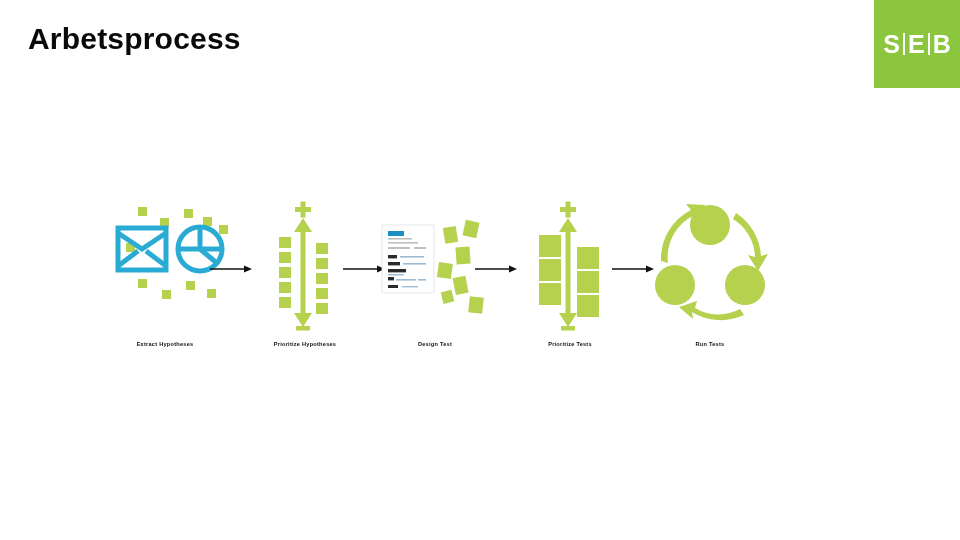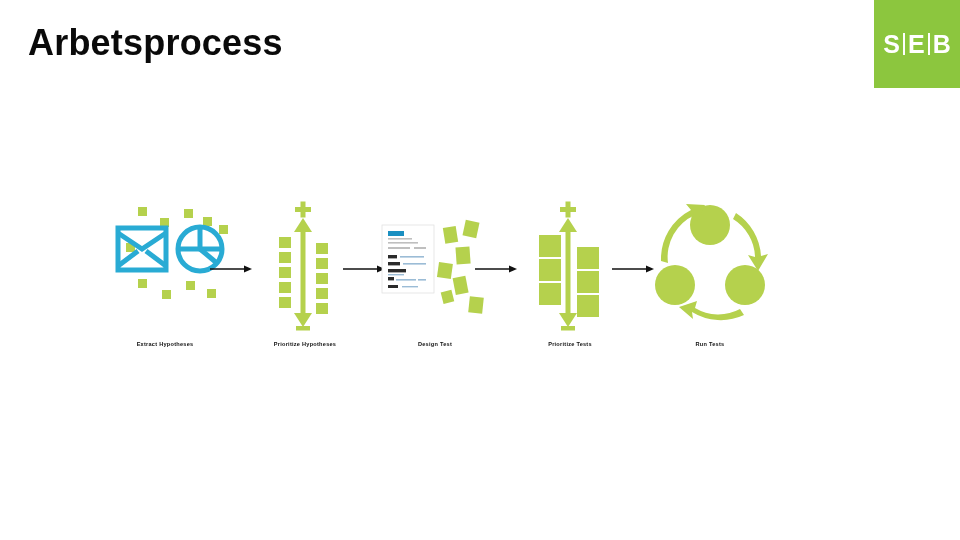--- a/index.html
+++ b/index.html
@@ -32,21 +32,21 @@
     display:inline-block;
     width:2px;height:22px;
     background:#ffffff;
     margin:0 3px;
   }
 
   
   .title{
     position:absolute;
     left:28px;top:22px;
-    font-size:36px;
+    font-size:30px;
     font-weight:bold;
     color:#0a0a0a;
     letter-spacing:0.2px;
     font-family:"Liberation Sans", sans-serif;
     white-space:nowrap;
   }
 
   
   .diagram{
     position:absolute;

